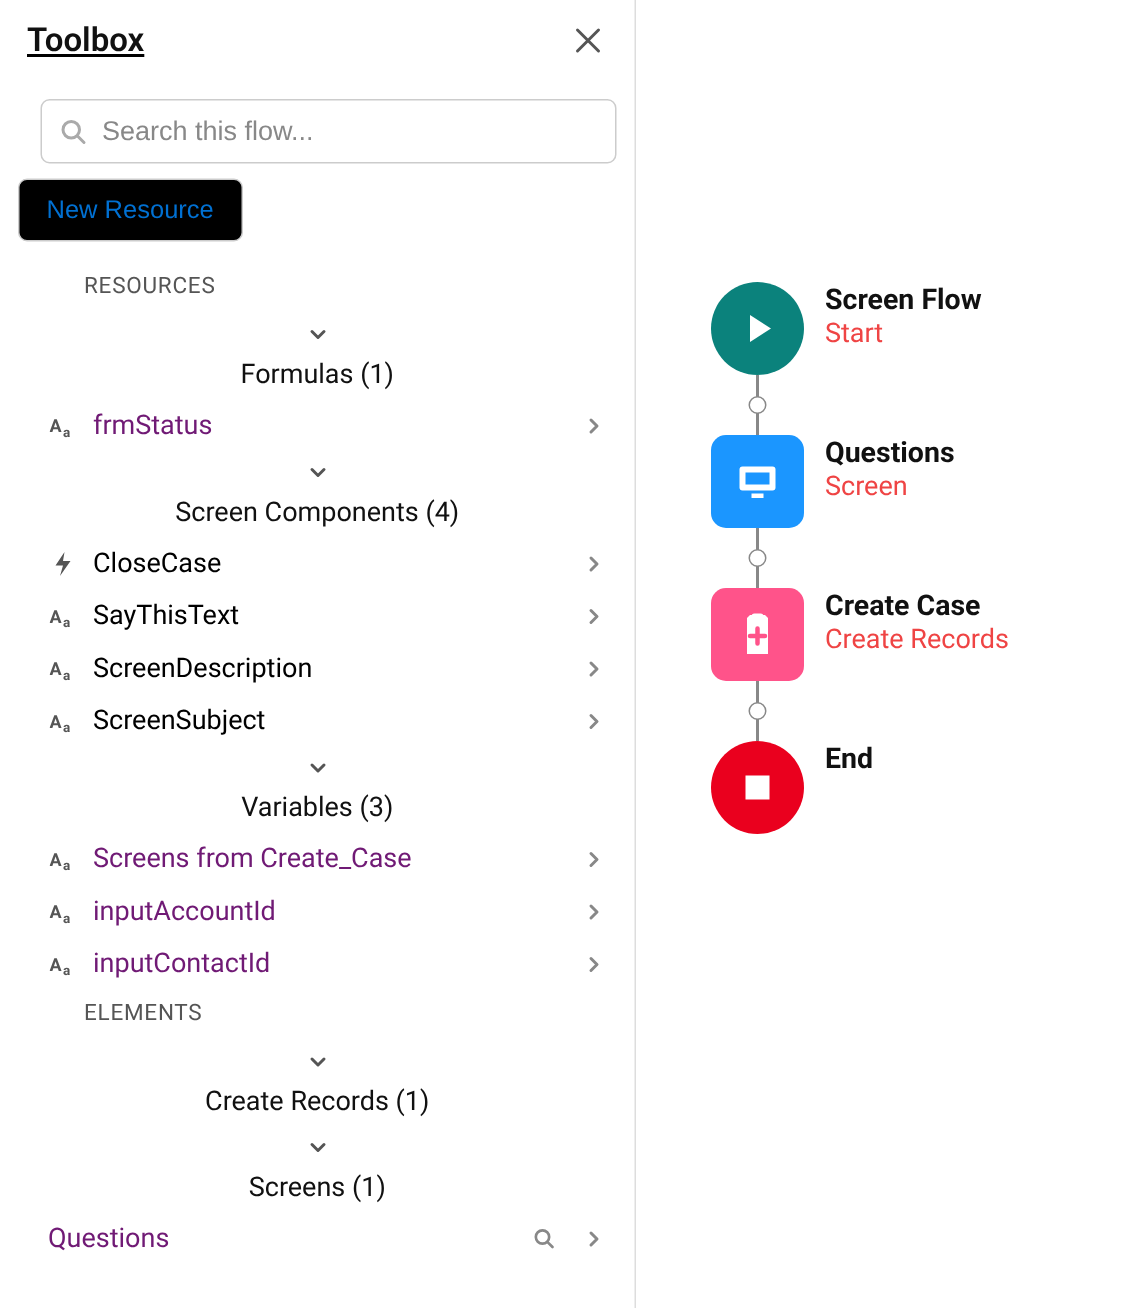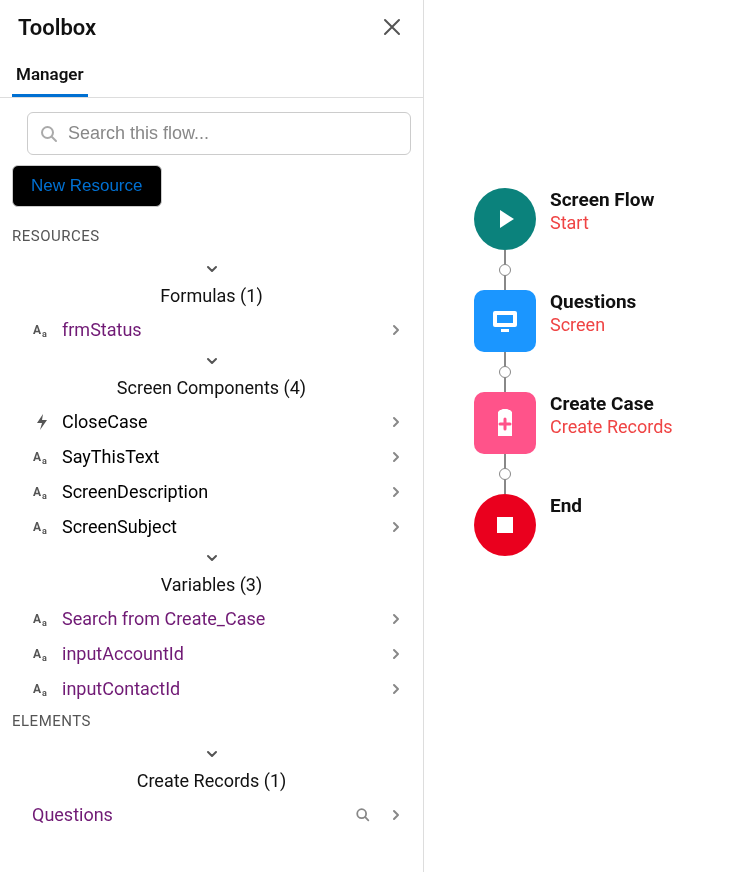--- a/index.html
+++ b/index.html
@@ -15,20 +15,21 @@
     width: 424px;
     border-right: 1px solid #ddd;
     display: flex;
     flex-direction: column;
   }
   .sidebar-header {
     display: flex;
     align-items: center;
     justify-content: space-between;
     padding: 14px 18px 12px 18px;
+    text-decoration: underline;
   }
   .sidebar-title {
     font-size: 22px;
     font-weight: 600;
     color: #111;
   }
   .close-btn {
     font-size: 22px;
     color: #666;
     cursor: pointer;
@@ -76,20 +77,21 @@
     font-size: 17px;
     padding: 10px 18px;
     border-radius: 6px;
     cursor: pointer;
   }
   .section-heading {
     font-size: 15px;
     letter-spacing: 0.5px;
     color: #555;
     padding: 6px 12px 10px 12px;
+    margin-left: 44px;
   }
   .group-header {
     display: flex;
     align-items: center;
     gap: 8px;
     padding: 6px 12px;
     font-size: 18px;
     color: #111;
     cursor: pointer;
     flex-direction: column;
@@ -176,23 +178,20 @@
 <div class="sidebar">
   <div class="sidebar-header">
     <div class="sidebar-title">Toolbox</div>
     <div class="close-btn">
       <svg width="18" height="18" viewBox="0 0 18 18">
           <path d="M2 2 L16 16 M16 2 L2 16" stroke="#555" stroke-width="2" stroke-linecap="round"></path>
         </svg>
     </div>
   </div>
 
-  <div class="tabs">
-    <div class="tab">Manager</div>
-  </div>
 
   <div class="search-wrap">
     <div class="search-box">
       <span>
         <svg width="18" height="18" viewBox="0 0 18 18">
             <circle cx="7.5" cy="7.5" r="5.5" stroke="#aaa" stroke-width="2" fill="none"></circle>
             <line x1="12" y1="12" x2="16" y2="16" stroke="#aaa" stroke-width="2" stroke-linecap="round"></line>
           </svg>
       </span>
       <input class="search-input" placeholder="Search this flow..." style="">
@@ -299,21 +298,21 @@
         </span>
         <span>Variables (3)</span>
       </div>
       <div class="item-row">
         <span class="icon">
           <svg width="18" height="16" viewBox="0 0 18 16">
             <text x="0" y="12" font-size="12" font-weight="700" fill="#555">A</text>
             <text x="9" y="15" font-size="9" font-weight="700" fill="#555">a</text>
           </svg>
         </span>
-        <span class="label link">Search from Create_Case</span>
+        <span class="label link">Screens from Create_Case</span>
         <span class="chev-right">
           <svg width="14" height="14" viewBox="0 0 14 14">
             <path d="M5 3 L9 7 L5 11" stroke="#888" stroke-width="2" fill="none" stroke-linecap="round" stroke-linejoin="round"></path>
           </svg>
         </span>
       </div>
       <div class="item-row">
         <span class="icon">
           <svg width="18" height="16" viewBox="0 0 18 16">
             <text x="0" y="12" font-size="12" font-weight="700" fill="#555">A</text>
@@ -346,20 +345,28 @@
   <div class="section-heading">ELEMENTS</div>
 
   <div id="element-groups">
       <div class="group-header">
         <span class="chevron">
           <svg width="14" height="14" viewBox="0 0 14 14">
             <path d="M3 5 L7 9 L11 5" stroke="#555" stroke-width="2" fill="none" stroke-linecap="round" stroke-linejoin="round"></path>
           </svg>
         </span>
         <span>Create Records (1)</span>
+      </div>
+      <div class="group-header">
+        <span class="chevron">
+          <svg width="14" height="14" viewBox="0 0 14 14">
+            <path d="M3 5 L7 9 L11 5" stroke="#555" stroke-width="2" fill="none" stroke-linecap="round" stroke-linejoin="round"></path>
+          </svg>
+        </span>
+        <span>Screens (1)</span>
       </div>
       <div class="item-row">
         <span class="label link">Questions</span>
         <span class="search-ic">
           <svg width="16" height="16" viewBox="0 0 18 18">
             <circle cx="7.5" cy="7.5" r="5" stroke="#888" stroke-width="2" fill="none"></circle>
             <line x1="11.5" y1="11.5" x2="15" y2="15" stroke="#888" stroke-width="2" stroke-linecap="round"></line>
           </svg>
         </span>
         <span class="chev-right">

